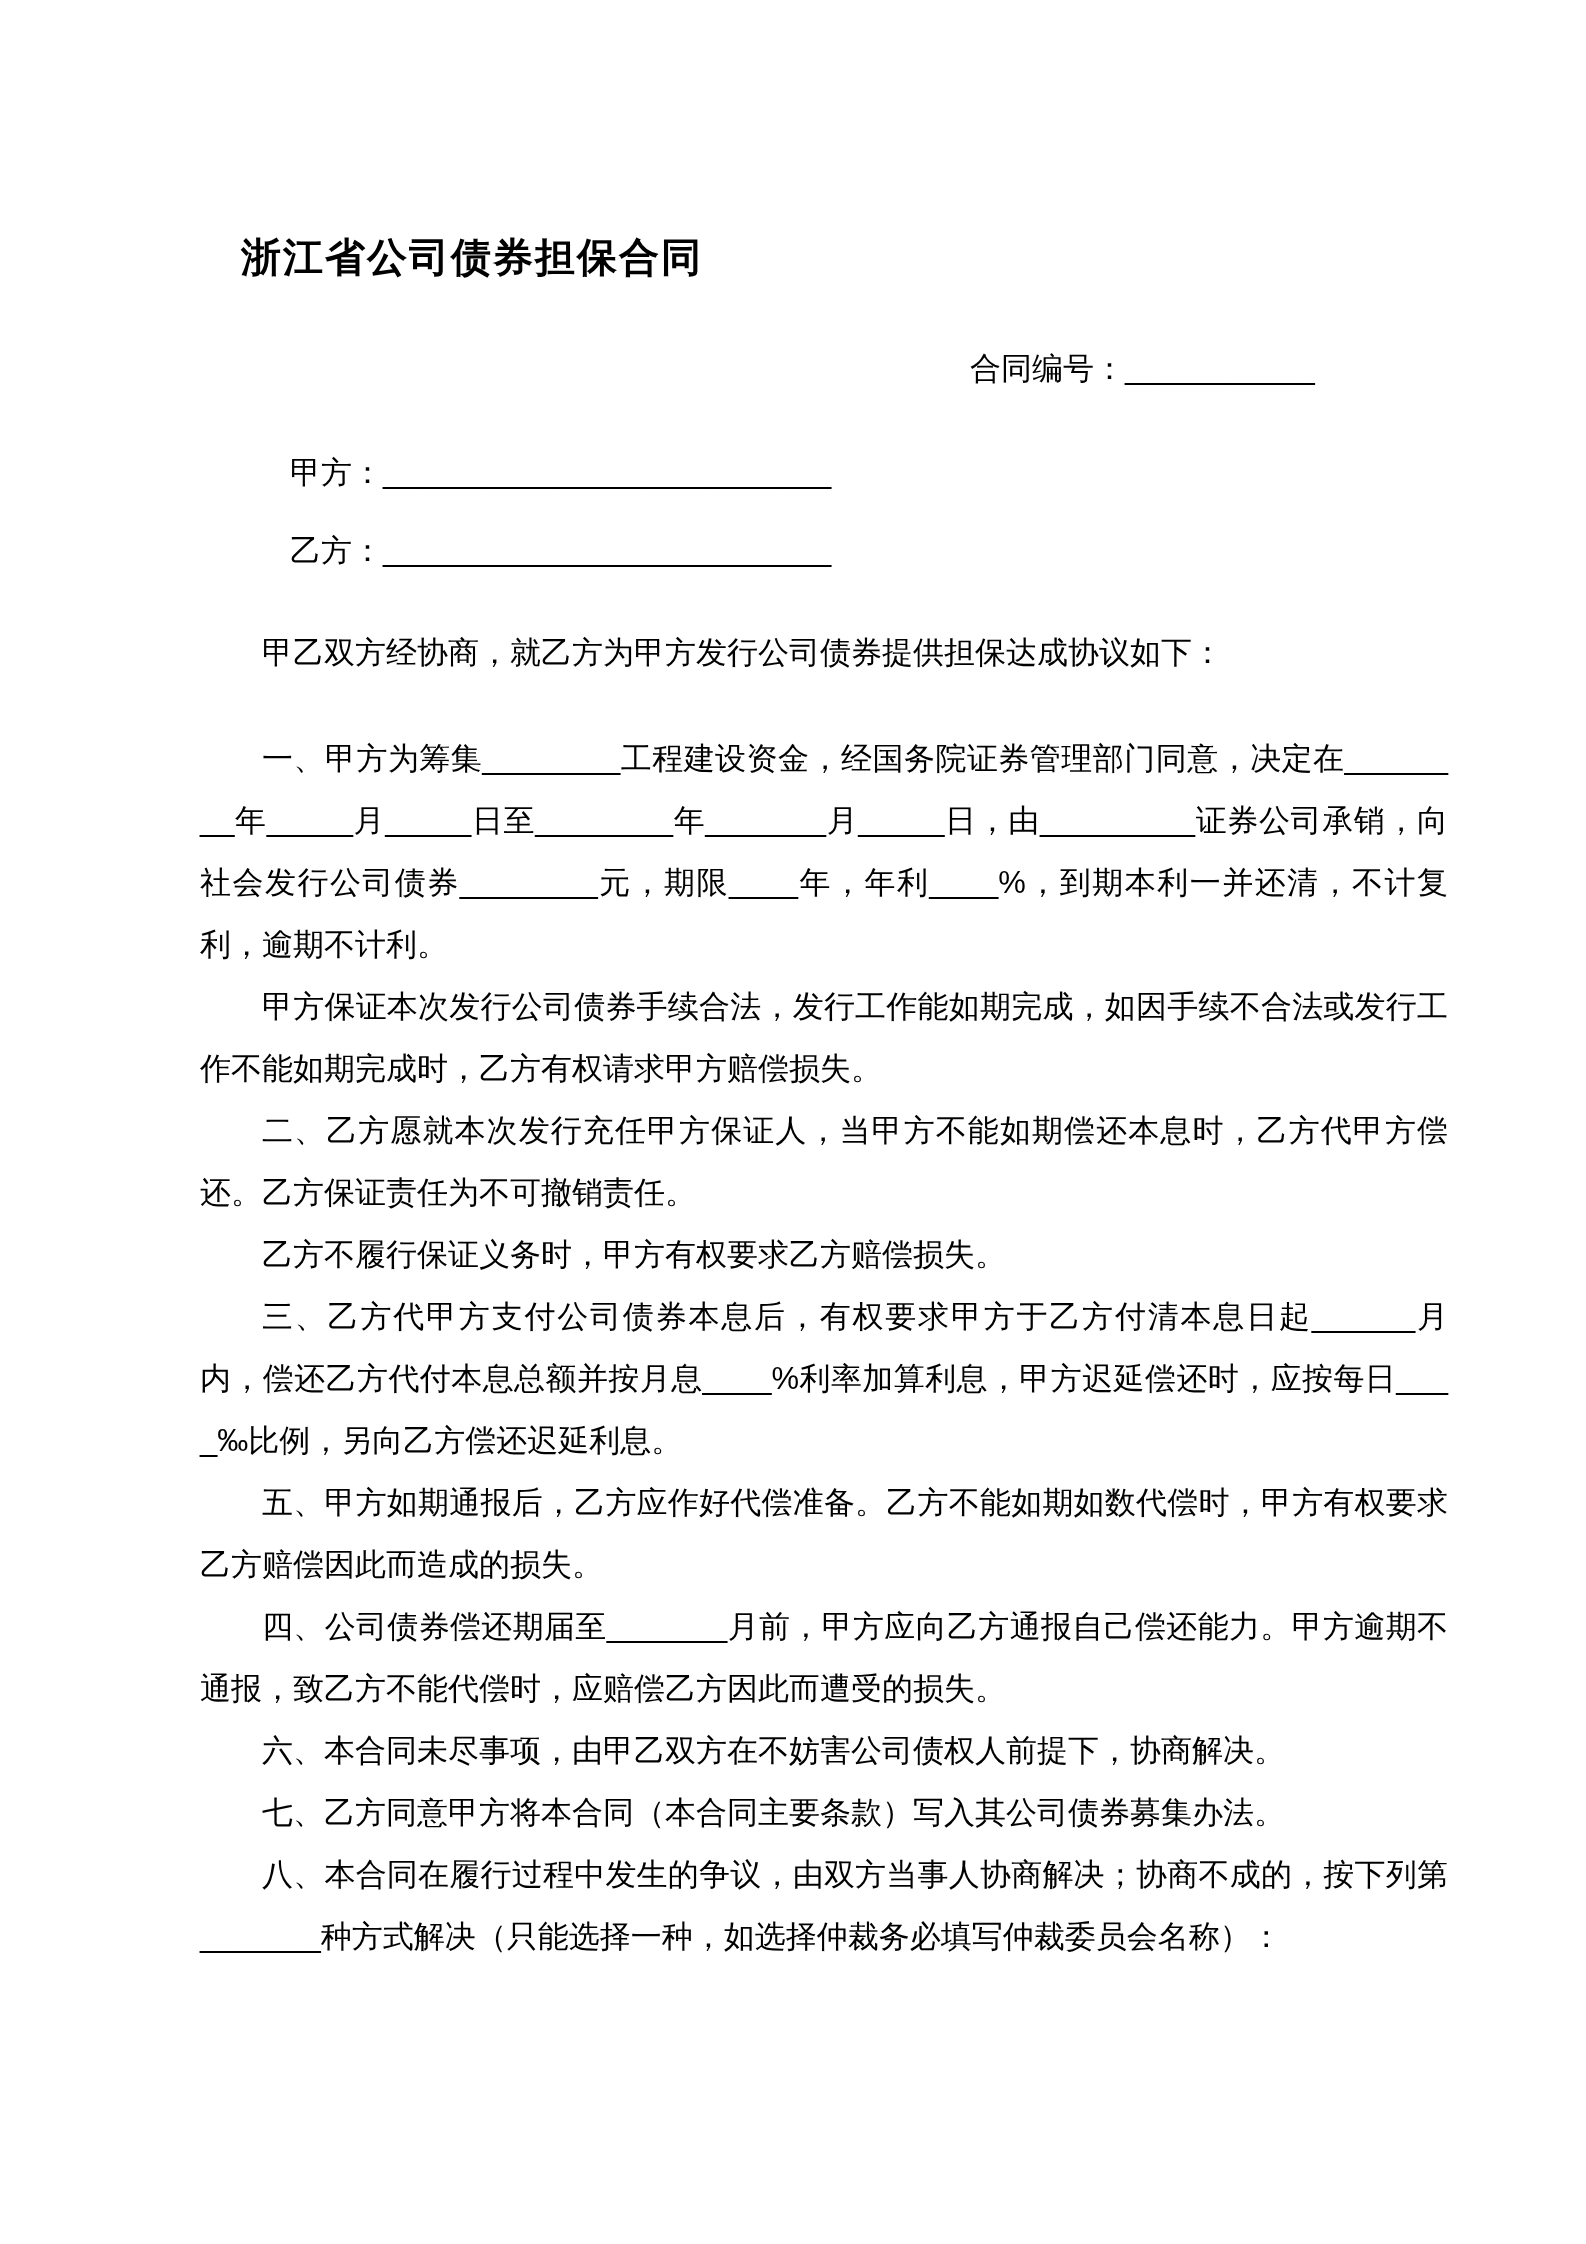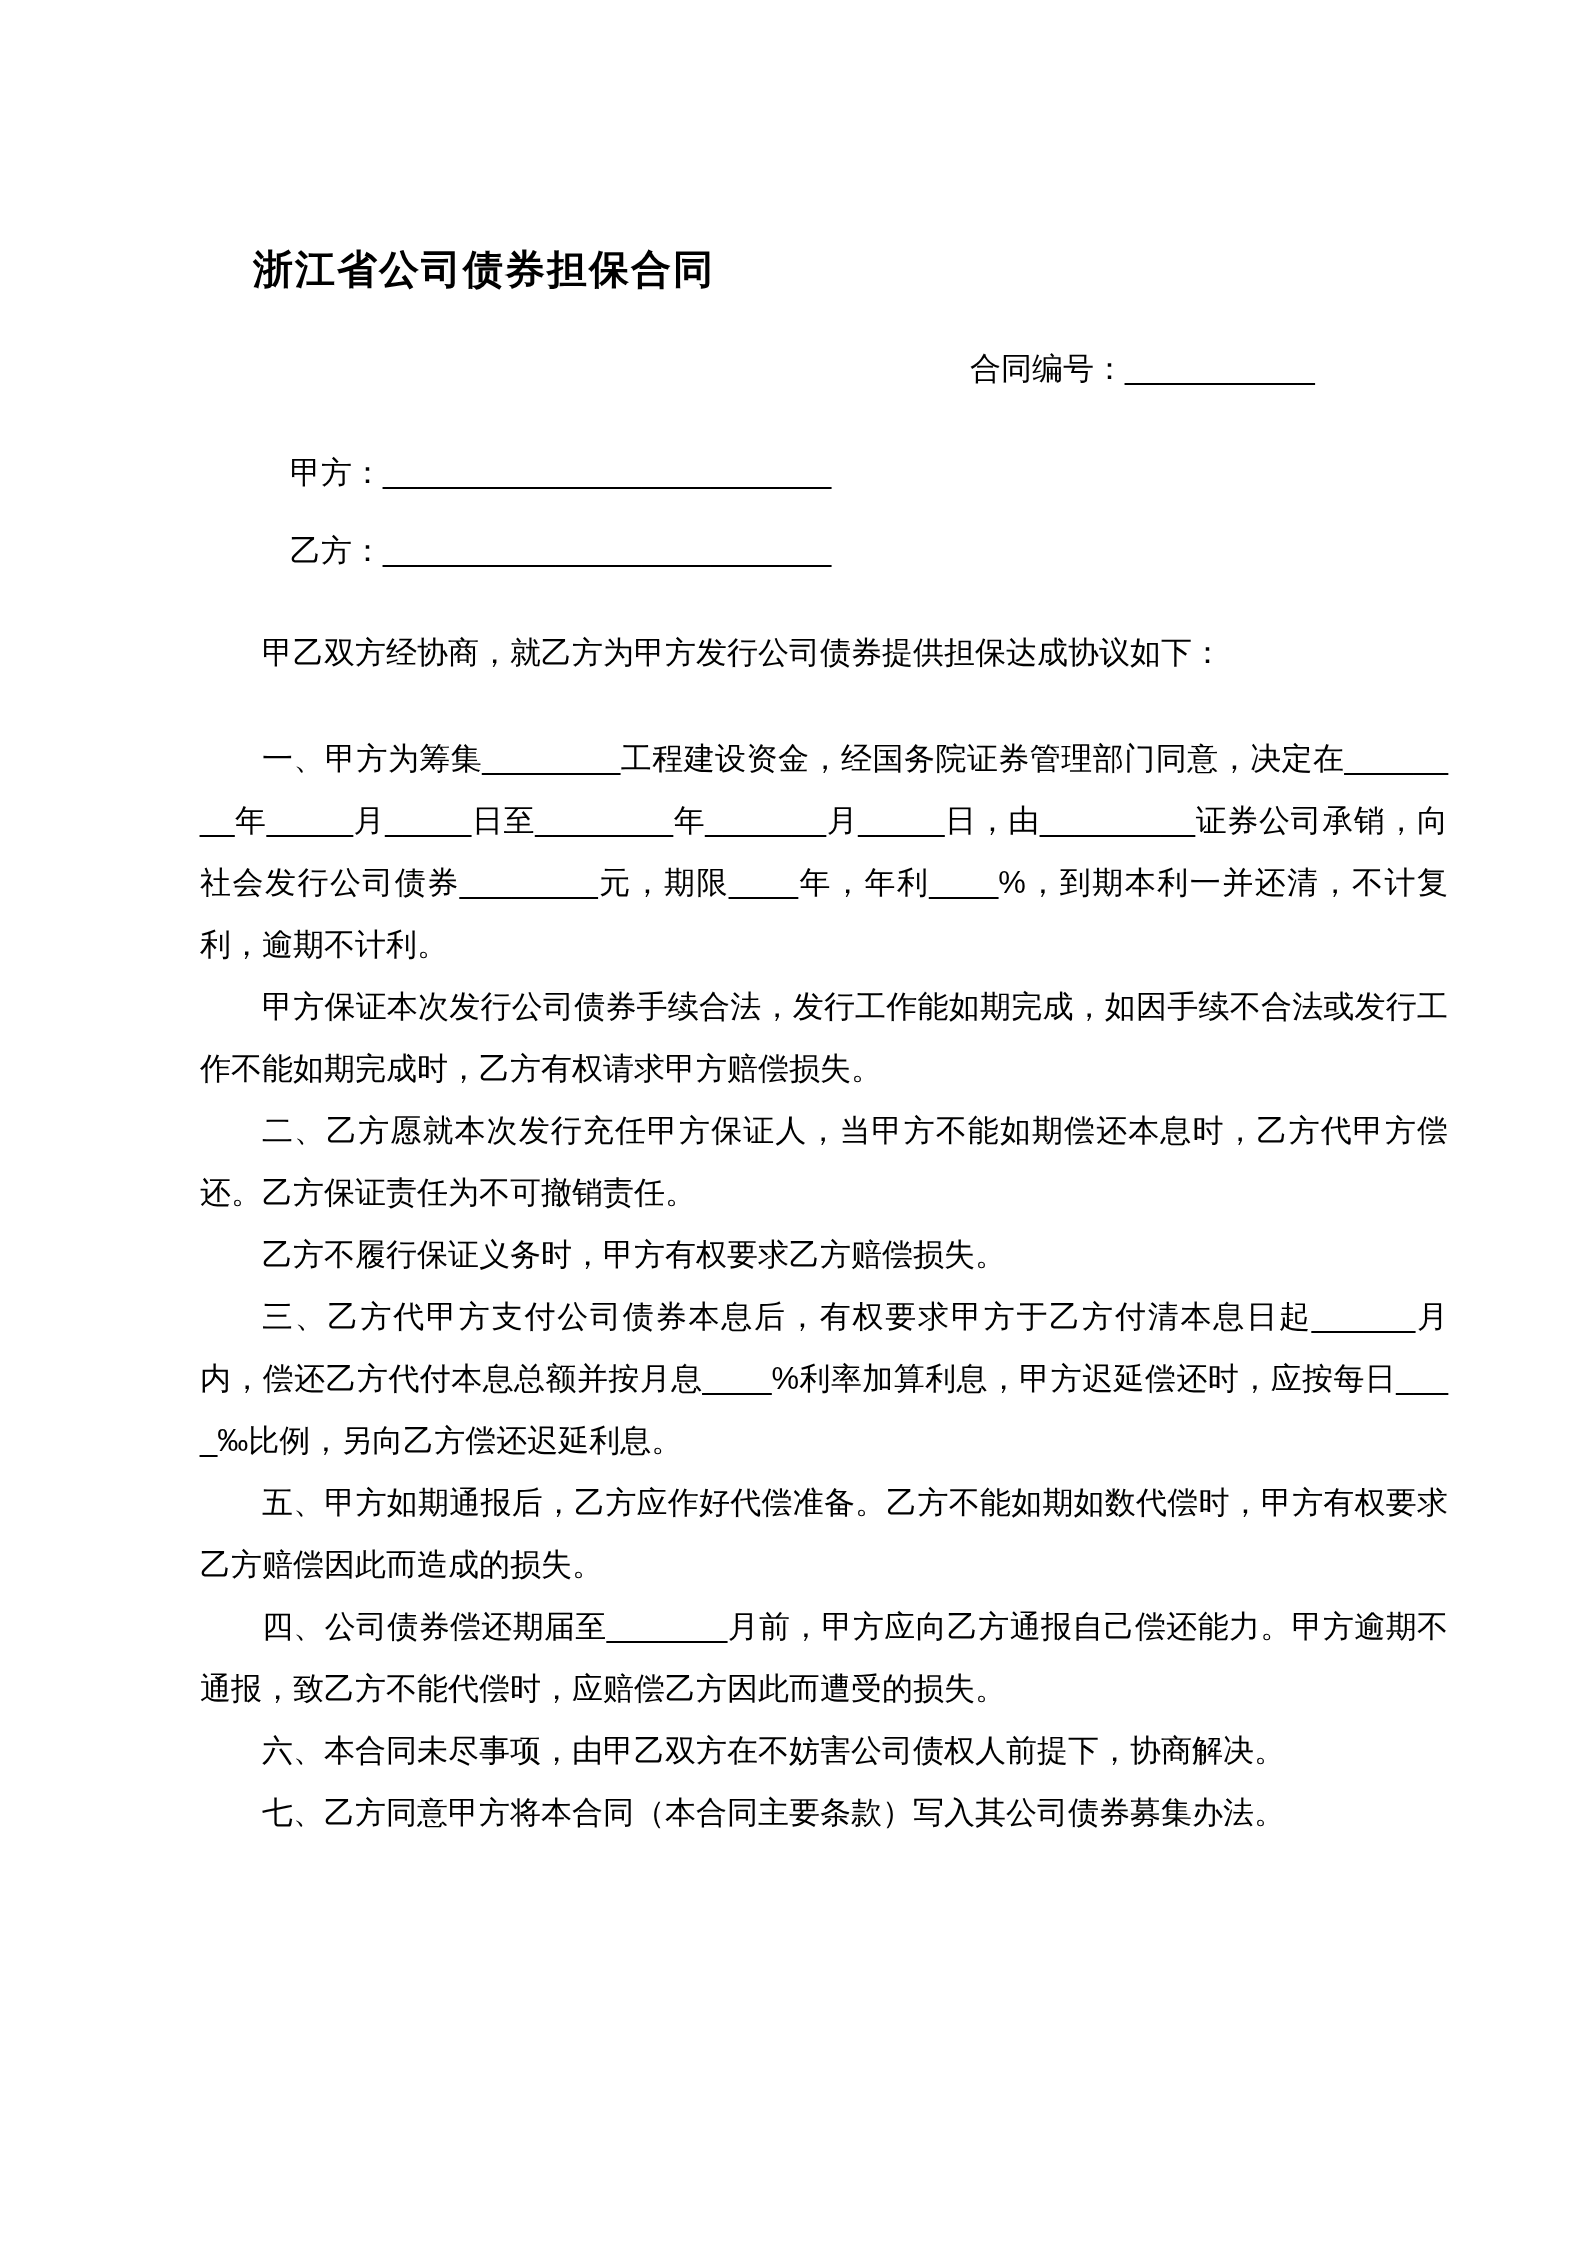--- a/index.html
+++ b/index.html
@@ -13,21 +13,21 @@
     height: 2244px;
     background: #ffffff;
     color: #000000;
     font-family: "Liberation Sans", "DejaVu Sans", sans-serif;
     overflow: hidden;
   }
   .title {
     position: absolute;
     left: 237px;
     top: 226px;
-    margin: 16px;
+    margin: 4px;
     font-size: 40px;
     font-weight: bold;
     letter-spacing: 2px;
     white-space: nowrap;
   }
   .contract-no {
     position: absolute;
     left: 970px;
     top: 348px;
     font-size: 31px;
@@ -97,15 +97,16 @@
     <p class="para">三、乙方代甲方支付公司债券本息后，有权要求甲方于乙方付清本息日起______月内，偿还乙方代付本息总额并按月息____%利率加算利息，甲方迟延偿还时，应按每日____‰比例，另向乙方偿还迟延利息。</p>
 
     <p class="para">五、甲方如期通报后，乙方应作好代偿准备。乙方不能如期如数代偿时，甲方有权要求乙方赔偿因此而造成的损失。</p>
 
     <p class="para">四、公司债券偿还期届至_______月前，甲方应向乙方通报自己偿还能力。甲方逾期不通报，致乙方不能代偿时，应赔偿乙方因此而遭受的损失。</p>
 
     <p class="para">六、本合同未尽事项，由甲乙双方在不妨害公司债权人前提下，协商解决。</p>
 
     <p class="para">七、乙方同意甲方将本合同（本合同主要条款）写入其公司债券募集办法。</p>
 
+    <p class="para">八、本合同在履行过程中发生的争议，由双方当事人协商解决；协商不成的，按下列第_______种方式解决（只能选择一种，如选择仲裁务必填写仲裁委员会名称）：</p>
   </div>
 
 </div>
 
 </body></html>

